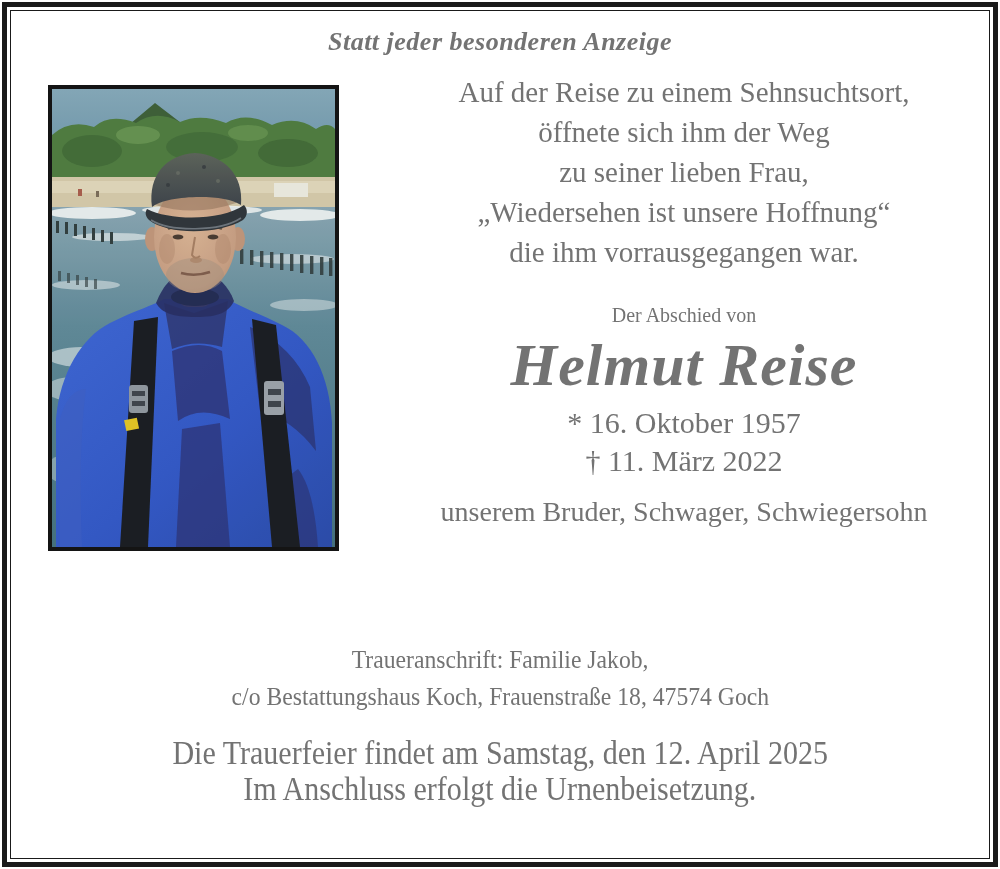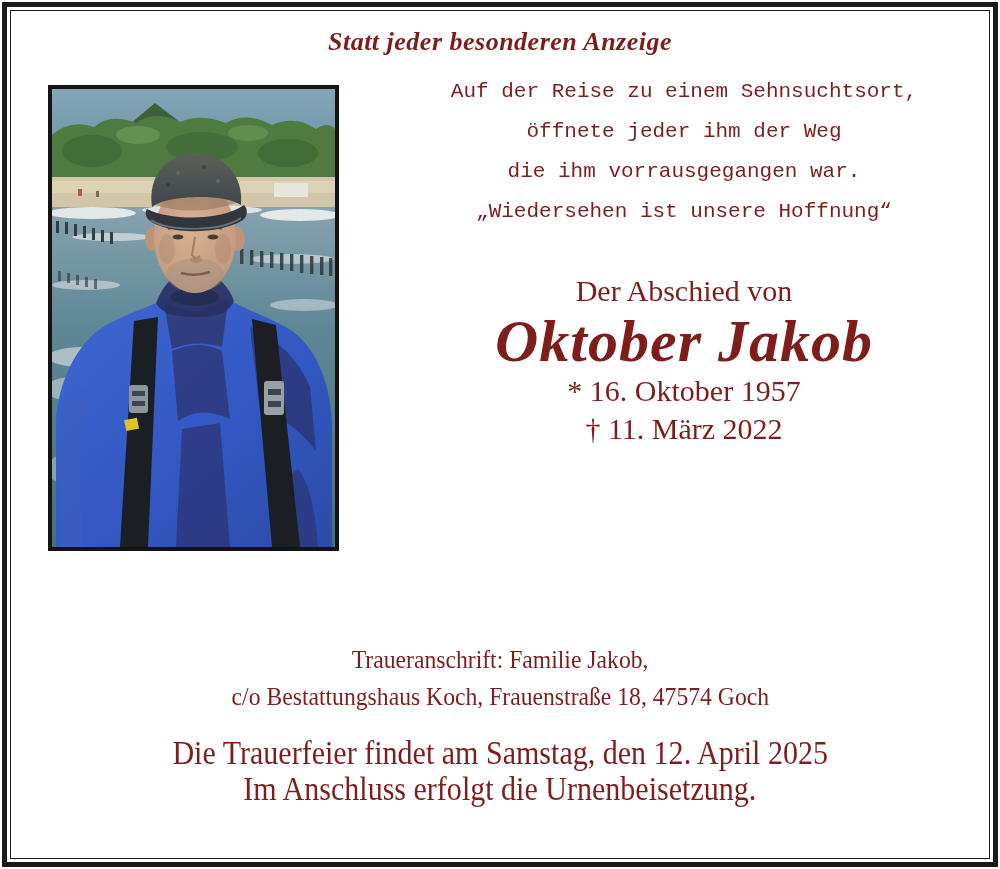--- a/index.html
+++ b/index.html
@@ -1,21 +1,21 @@
 <!DOCTYPE html>
 <html lang="de"><head>
 <meta charset="utf-8">
 <style>
   html,body{margin:0;padding:0;background:#ffffff;}
   .sheet{
     position:relative;
     width:1000px;height:869px;
     background:#ffffff;
     font-family:"Liberation Serif","DejaVu Serif",serif;
-    color:#7f1d1d;
+    color:#737373;
     overflow:hidden;
   }
   .frame-outer{position:absolute;inset:2px;border:5px solid #1a1a1a;pointer-events:none;}
   .frame-inner{position:absolute;inset:10px;border:1px solid #1a1a1a;pointer-events:none;}
 
   .preheader{
     position:absolute;top:27px;left:0;width:100%;
     text-align:center;
     font-size:26px;font-weight:bold;font-style:italic;
     letter-spacing:.5px;
@@ -27,28 +27,28 @@
     border:4px solid #141414;
     box-sizing:border-box;
     background:#6f97a8;
   }
   .photo svg{display:block;width:100%;height:100%;}
 
   .announcement{
     position:absolute;left:394px;top:72px;width:580px;
     text-align:center;
   }
-  .verse{font-size:21px;line-height:40px;font-family:Liberation Mono, monospace;}
-  .farewell-intro{margin-top:40px;font-size:30px;line-height:38px;text-align:center;}
+  .verse{font-size:29px;line-height:40px;}
+  .farewell-intro{margin-top:24px;font-size:20px;line-height:38px;text-align:center;}
   .deceased-name{
     font-size:60px;line-height:62px;
     font-weight:bold;font-style:italic;
     letter-spacing:1px;
   }
-  .dates{margin-top:0;font-size:30px;line-height:38px;}
+  .dates{margin-top:8px;font-size:30px;line-height:38px;}
   .mourners{margin-top:14px;font-size:28px;line-height:36px;}
 
   .address{
     position:absolute;top:641px;left:0;width:100%;
     text-align:center;font-size:26px;line-height:37px;
   }
   .ceremony{
     position:absolute;top:735px;left:0;width:100%;
     text-align:center;font-size:33px;line-height:36px;
   }
@@ -201,31 +201,33 @@
       <rect x="216" y="300" width="13" height="6" fill="#3c4148"></rect>
       <rect x="216" y="312" width="13" height="6" fill="#3c4148"></rect>
 
       <rect x="0" y="0" width="283" height="458" fill="#8696a2" opacity=".05"></rect>
     </svg>
   </figure>
 
   <div class="announcement">
     <div class="verse">
       <div>Auf der Reise zu einem Sehnsuchtsort,</div>
-      <div>öffnete jeder ihm der Weg</div>
+      <div>öffnete sich ihm der Weg</div>
+      <div>zu seiner lieben Frau,</div>
+      <div>„Wiedersehen ist unsere Hoffnung“</div>
       <div>die ihm vorrausgegangen war.</div>
-      <div>„Wiedersehen ist unsere Hoffnung“</div>
     </div>
     <div class="farewell-intro">Der Abschied von</div>
-    <div class="deceased-name">Oktober Jakob</div>
+    <div class="deceased-name">Helmut Reise</div>
     <div class="dates">
       <div>* 16. Oktober 1957</div>
       <div>† 11. März 2022</div>
     </div>
     <div class="mourners">
+      <div>unserem Bruder, Schwager, Schwiegersohn</div>
     </div>
   </div>
 
   <div class="address">
     <div><span class="condensed">Traueranschrift: Familie Jakob,</span></div>
     <div><span class="condensed">c/o Bestattungshaus Koch, Frauenstraße 18, 47574 Goch</span></div>
   </div>
 
   <div class="ceremony">
     <div><span class="condensed">Die Trauerfeier findet am Samstag, den 12. April 2025</span></div>

